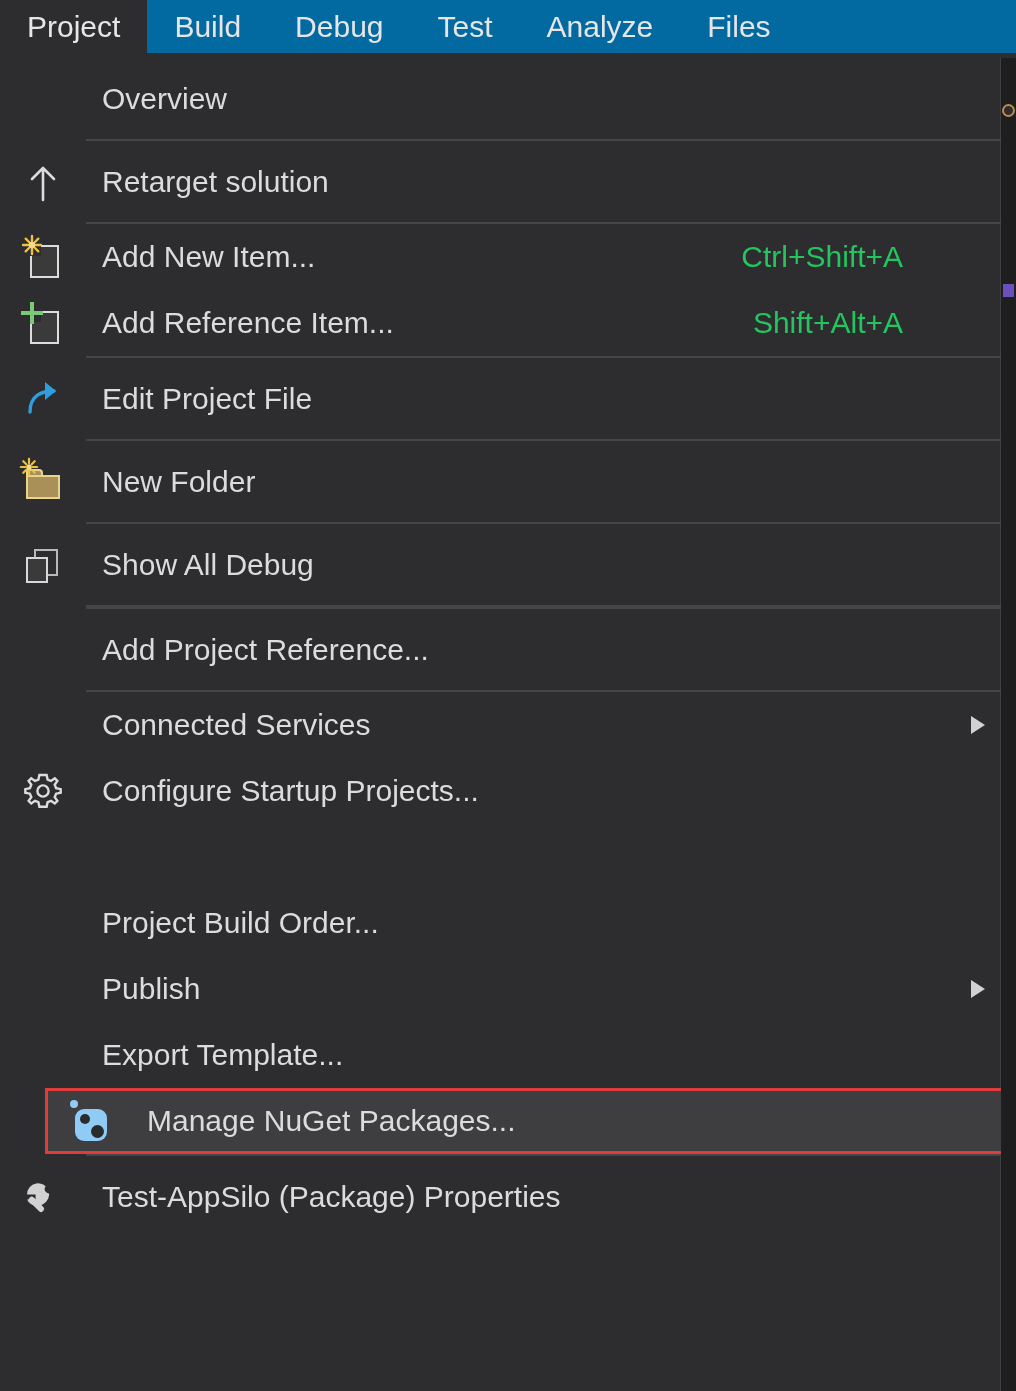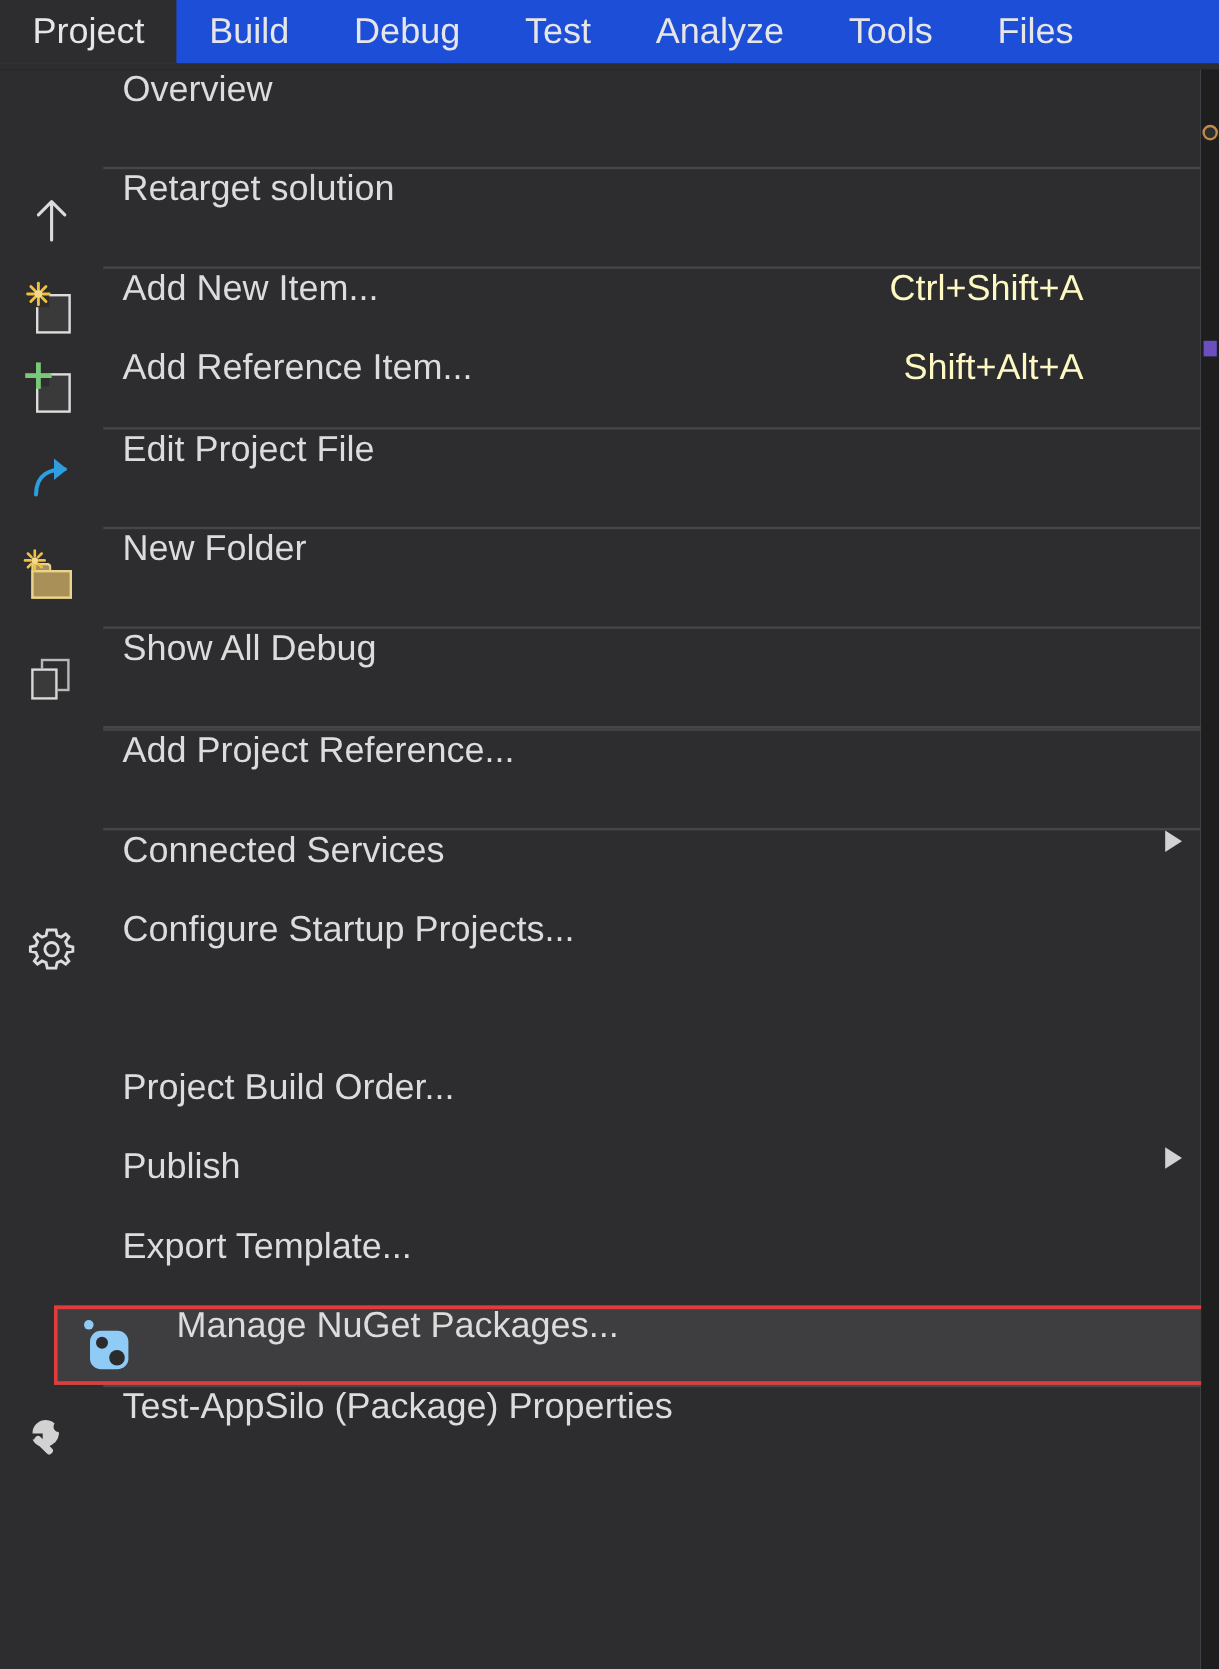--- a/index.html
+++ b/index.html
@@ -6,21 +6,21 @@
   html, body {
     width:1016px; height:1391px;
     background:#1e1e1e;
     font-family:"Liberation Sans", sans-serif;
     overflow:hidden;
   }
 
   
   #menubar {
     position:absolute; left:0; top:0; width:1016px; height:53px;
-    background:#1d4ed8;
+    background:#0369a1;
     display:flex; align-items:center;
   }
   .mb-item {
     height:53px; display:flex; align-items:center;
     padding:0 27px;
     color:#e6e6e6; font-size:30px; font-weight:400;
     white-space:nowrap;
   }
   .mb-item.active { background:#2d2d30; }
   #menubar-underline {
@@ -45,35 +45,35 @@
   #orange-marker {
     position:absolute; left:1002px; top:104px; width:13px; height:13px;
     border:2px solid #c08a4a; border-radius:50%;
     background:#2d2d30;
   }
 
   
   .row {
     position:relative;
     height:66px;
-    display:flex; align-items:flex-start;
+    display:flex; align-items:center;
     width:1001px;
   }
   .row.tall { height:81px; }
   .row .icon-cell {
     width:86px; min-width:86px; height:100%;
     display:flex; align-items:center; justify-content:center;
   }
   .row .label {
     flex:1 1 auto;
     color:#dcdcdc; font-size:30px; white-space:nowrap;
     padding-left:16px;
   }
   .row .shortcut {
-    color:#fef9c3; font-size:30px; white-space:nowrap;
+    color:#22c55e; font-size:30px; white-space:nowrap;
     padding-right:52px;
   }
   .row .chev {
     width:46px; min-width:46px;
     display:flex; align-items:center; justify-content:center;
   }
   .row .chev.empty { visibility:hidden; }
 
   .row.selected {
     background:#3e3e40;
@@ -183,23 +183,20 @@
     <span>Build</span>
   </div>
   <div class="mb-item">
     <span>Debug</span>
   </div>
   <div class="mb-item">
     <span>Test</span>
   </div>
   <div class="mb-item">
     <span>Analyze</span>
-  </div>
-  <div class="mb-item">
-    <span>Tools</span>
   </div>
   <div class="mb-item">
     <span>Files</span>
   </div>
 </div>
 <div id="menubar-underline"></div>
 
 <div id="dropdown">
 
   <div class="row tall">

